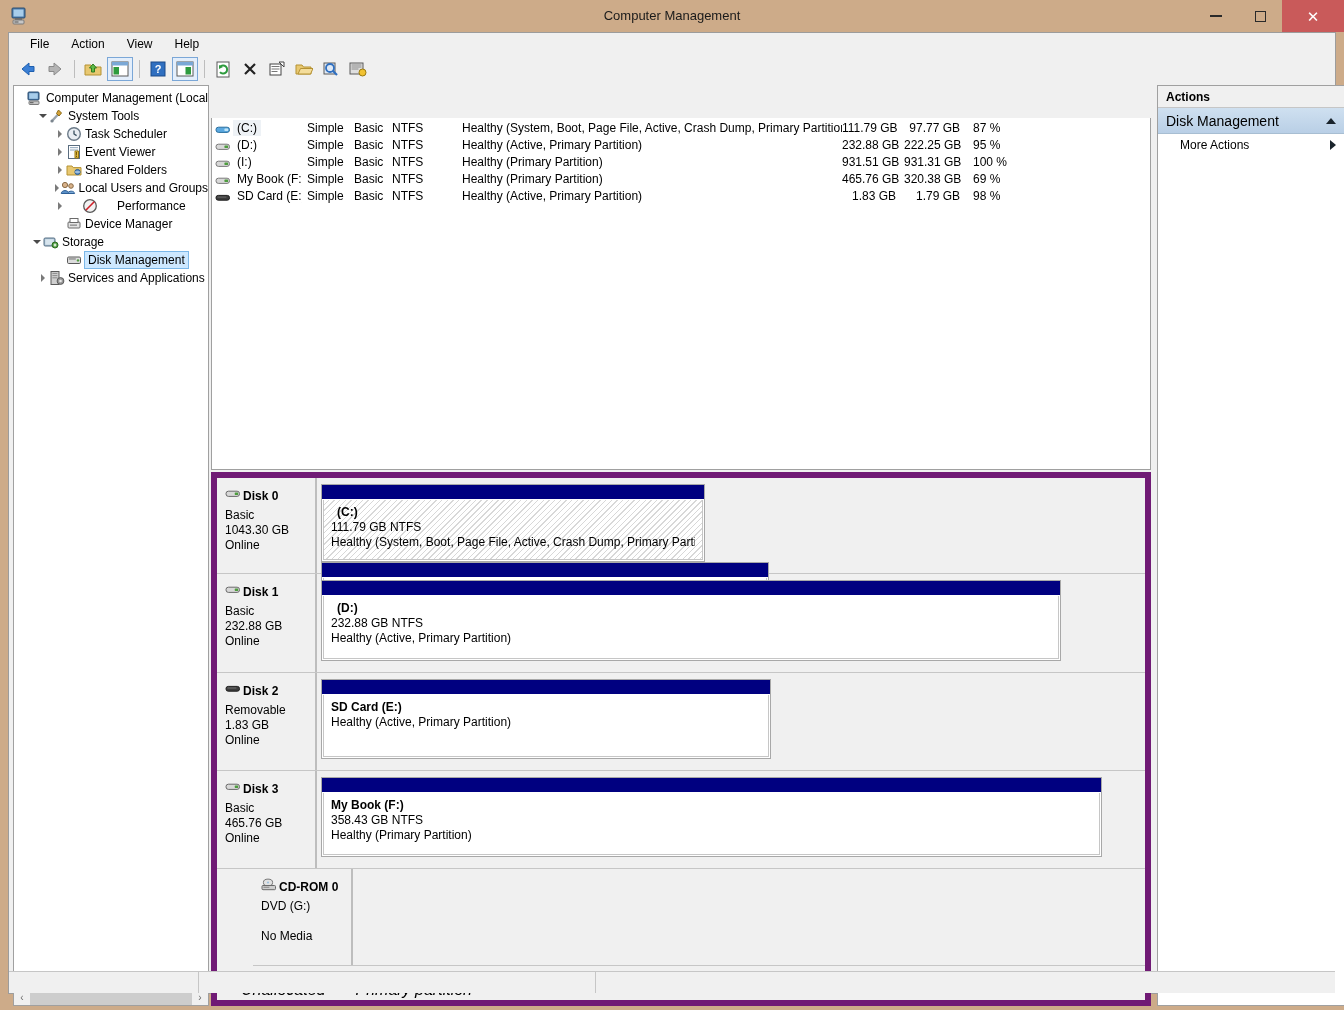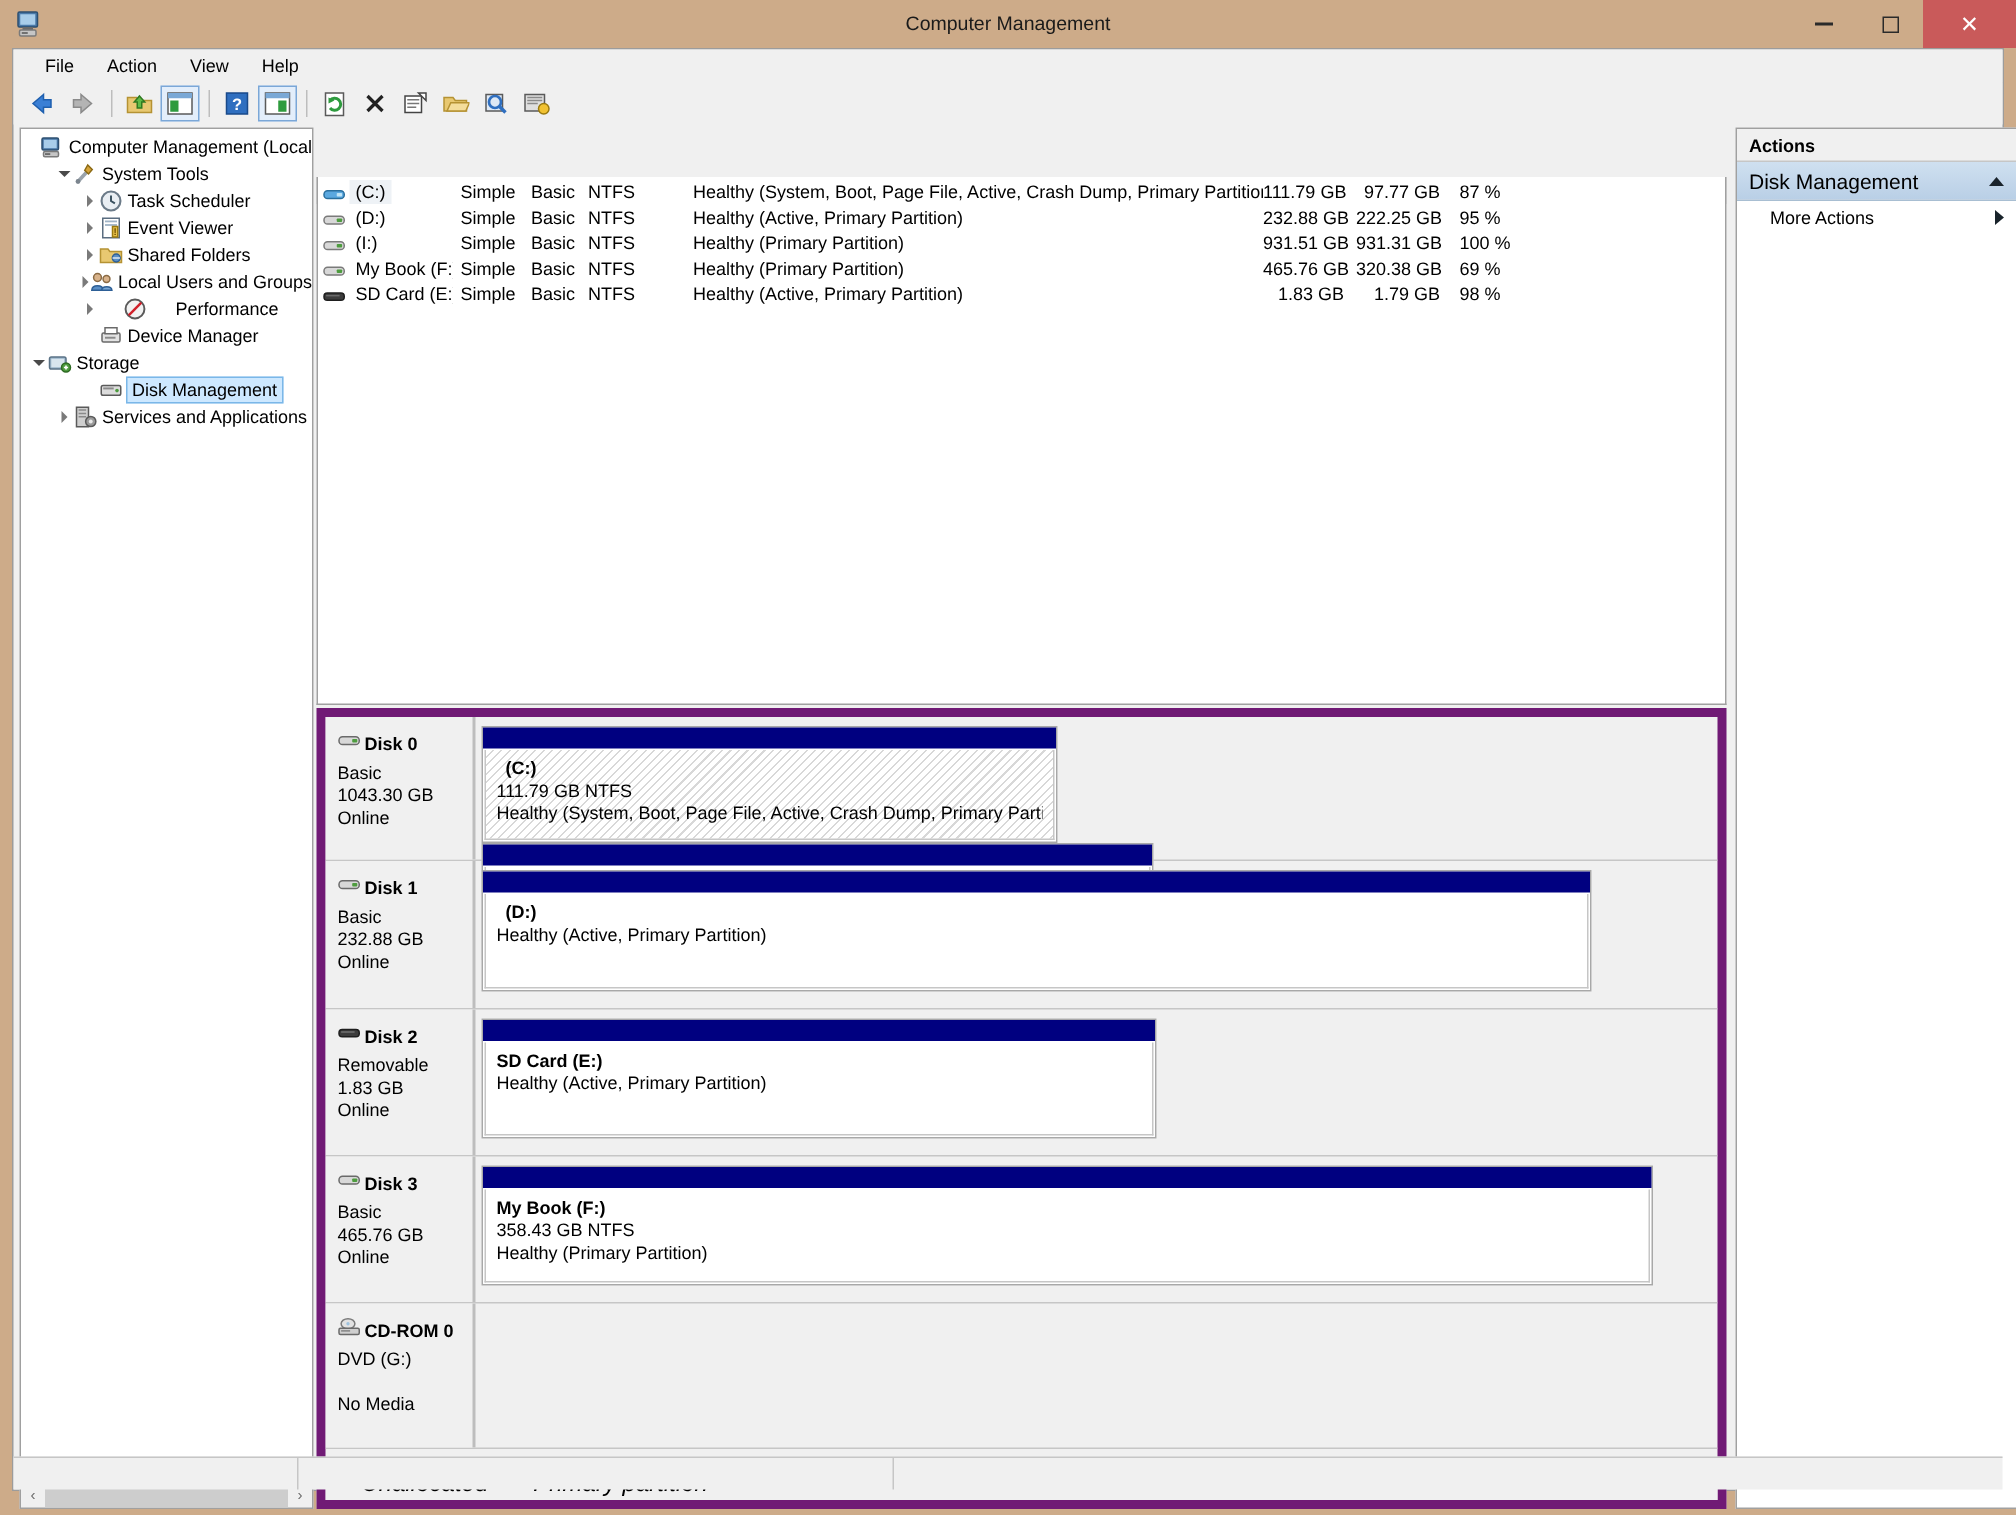--- a/index.html
+++ b/index.html
@@ -335,21 +335,21 @@
             <div class="tw"></div>
             <span class="ticon">
               <svg width="16" height="16" viewBox="0 0 16 16">
                 <rect x="2" y="6" width="12" height="6" rx="1" fill="#e3e3e3" stroke="#6a6a6a"></rect>
                 <rect x="4" y="2.5" width="8" height="4" fill="#fff" stroke="#6a6a6a"></rect>
                 <rect x="4" y="8.5" width="7" height="1.3" fill="#8a8a8a"></rect>
               </svg>
             </span>
             <span class="tlabel">Device Manager</span>
           </div>
-          <div class="trow" style="padding-left: 6px;">
+          <div class="trow" style="padding-left: 17px;">
             <div class="tw">
               <span class="arrow open"></span>
             </div>
             <span class="ticon">
               <svg width="16" height="16" viewBox="0 0 16 16">
                 <rect x="1" y="4" width="11" height="8" rx="1.2" fill="#9fb8cc" stroke="#5a7286"></rect>
                 <rect x="2.2" y="5.2" width="8.6" height="5.6" fill="#d8e5ee"></rect>
                 <circle cx="12" cy="11" r="3" fill="#4e9c3f" stroke="#2d6a22"></circle>
                 <path d="M10.6 11 h2.8 M12 9.6 v2.8" stroke="#fff" stroke-width="1.1"></path>
               </svg>
@@ -518,20 +518,21 @@
                       <rect x="9.8" y="6.6" width="3.4" height="2.4" rx=".6" fill="#4e9c3f"></rect>
                     </svg></span>
                   <span>Disk 1</span>
                 </div>
                 <div>Basic</div>
                 <div>232.88 GB</div>
                 <div>Online</div>
               </div>
               <div class="parts"><div class="part" style="width: 740px; height: 81px;"><div class="cap"></div><div class="body" style="height: 63px;">
                     <div class="pname indent">(D:)</div>
+                    <div>232.88 GB NTFS</div>
                     <div style="white-space: nowrap; overflow: hidden;">Healthy (Active, Primary Partition)</div>
                   </div></div></div>
             </div>
             <div class="diskrow" style="height: 98px;">
               <div class="diskinfo">
                 <div class="dtitle">
                   <span class="dicon"><svg width="16" height="16" viewBox="0 0 16 16">
                       <rect x="1" y="5.4" width="13.5" height="4.8" rx="2.2" fill="#3c3c3c" stroke="#1e1e1e"></rect>
                       <rect x="2.4" y="6.5" width="9" height="1" fill="#707070"></rect>
                     </svg></span>
@@ -558,21 +559,21 @@
                 <div>Basic</div>
                 <div>465.76 GB</div>
                 <div>Online</div>
               </div>
               <div class="parts"><div class="part" style="width: 781px; height: 80px;"><div class="cap"></div><div class="body" style="height: 62px;">
                     <div class="pname">My Book  (F:)</div>
                     <div>358.43 GB NTFS</div>
                     <div style="white-space: nowrap; overflow: hidden;">Healthy (Primary Partition)</div>
                   </div></div></div>
             </div>
-            <div class="diskrow" style="height: 97px;">
+            <div class="diskrow" style="height: 97px; margin-left: 36px;">
               <div class="diskinfo">
                 <div class="dtitle">
                   <span class="dicon"><svg width="16" height="16" viewBox="0 0 16 16">
                       <ellipse cx="7" cy="5.5" rx="4.6" ry="3.4" fill="#e2e2e2" stroke="#7a7a7a"></ellipse>
                       <circle cx="7" cy="5.5" r="1.1" fill="#9ec2de"></circle>
                       <rect x="1" y="8.5" width="13.5" height="4.2" rx="1" fill="#cfcfcf" stroke="#6a6a6a"></rect>
                       <rect x="2.4" y="9.7" width="6" height="1.1" fill="#8a8a8a"></rect>
                     </svg></span>
                   <span>CD-ROM 0</span>
                 </div>

